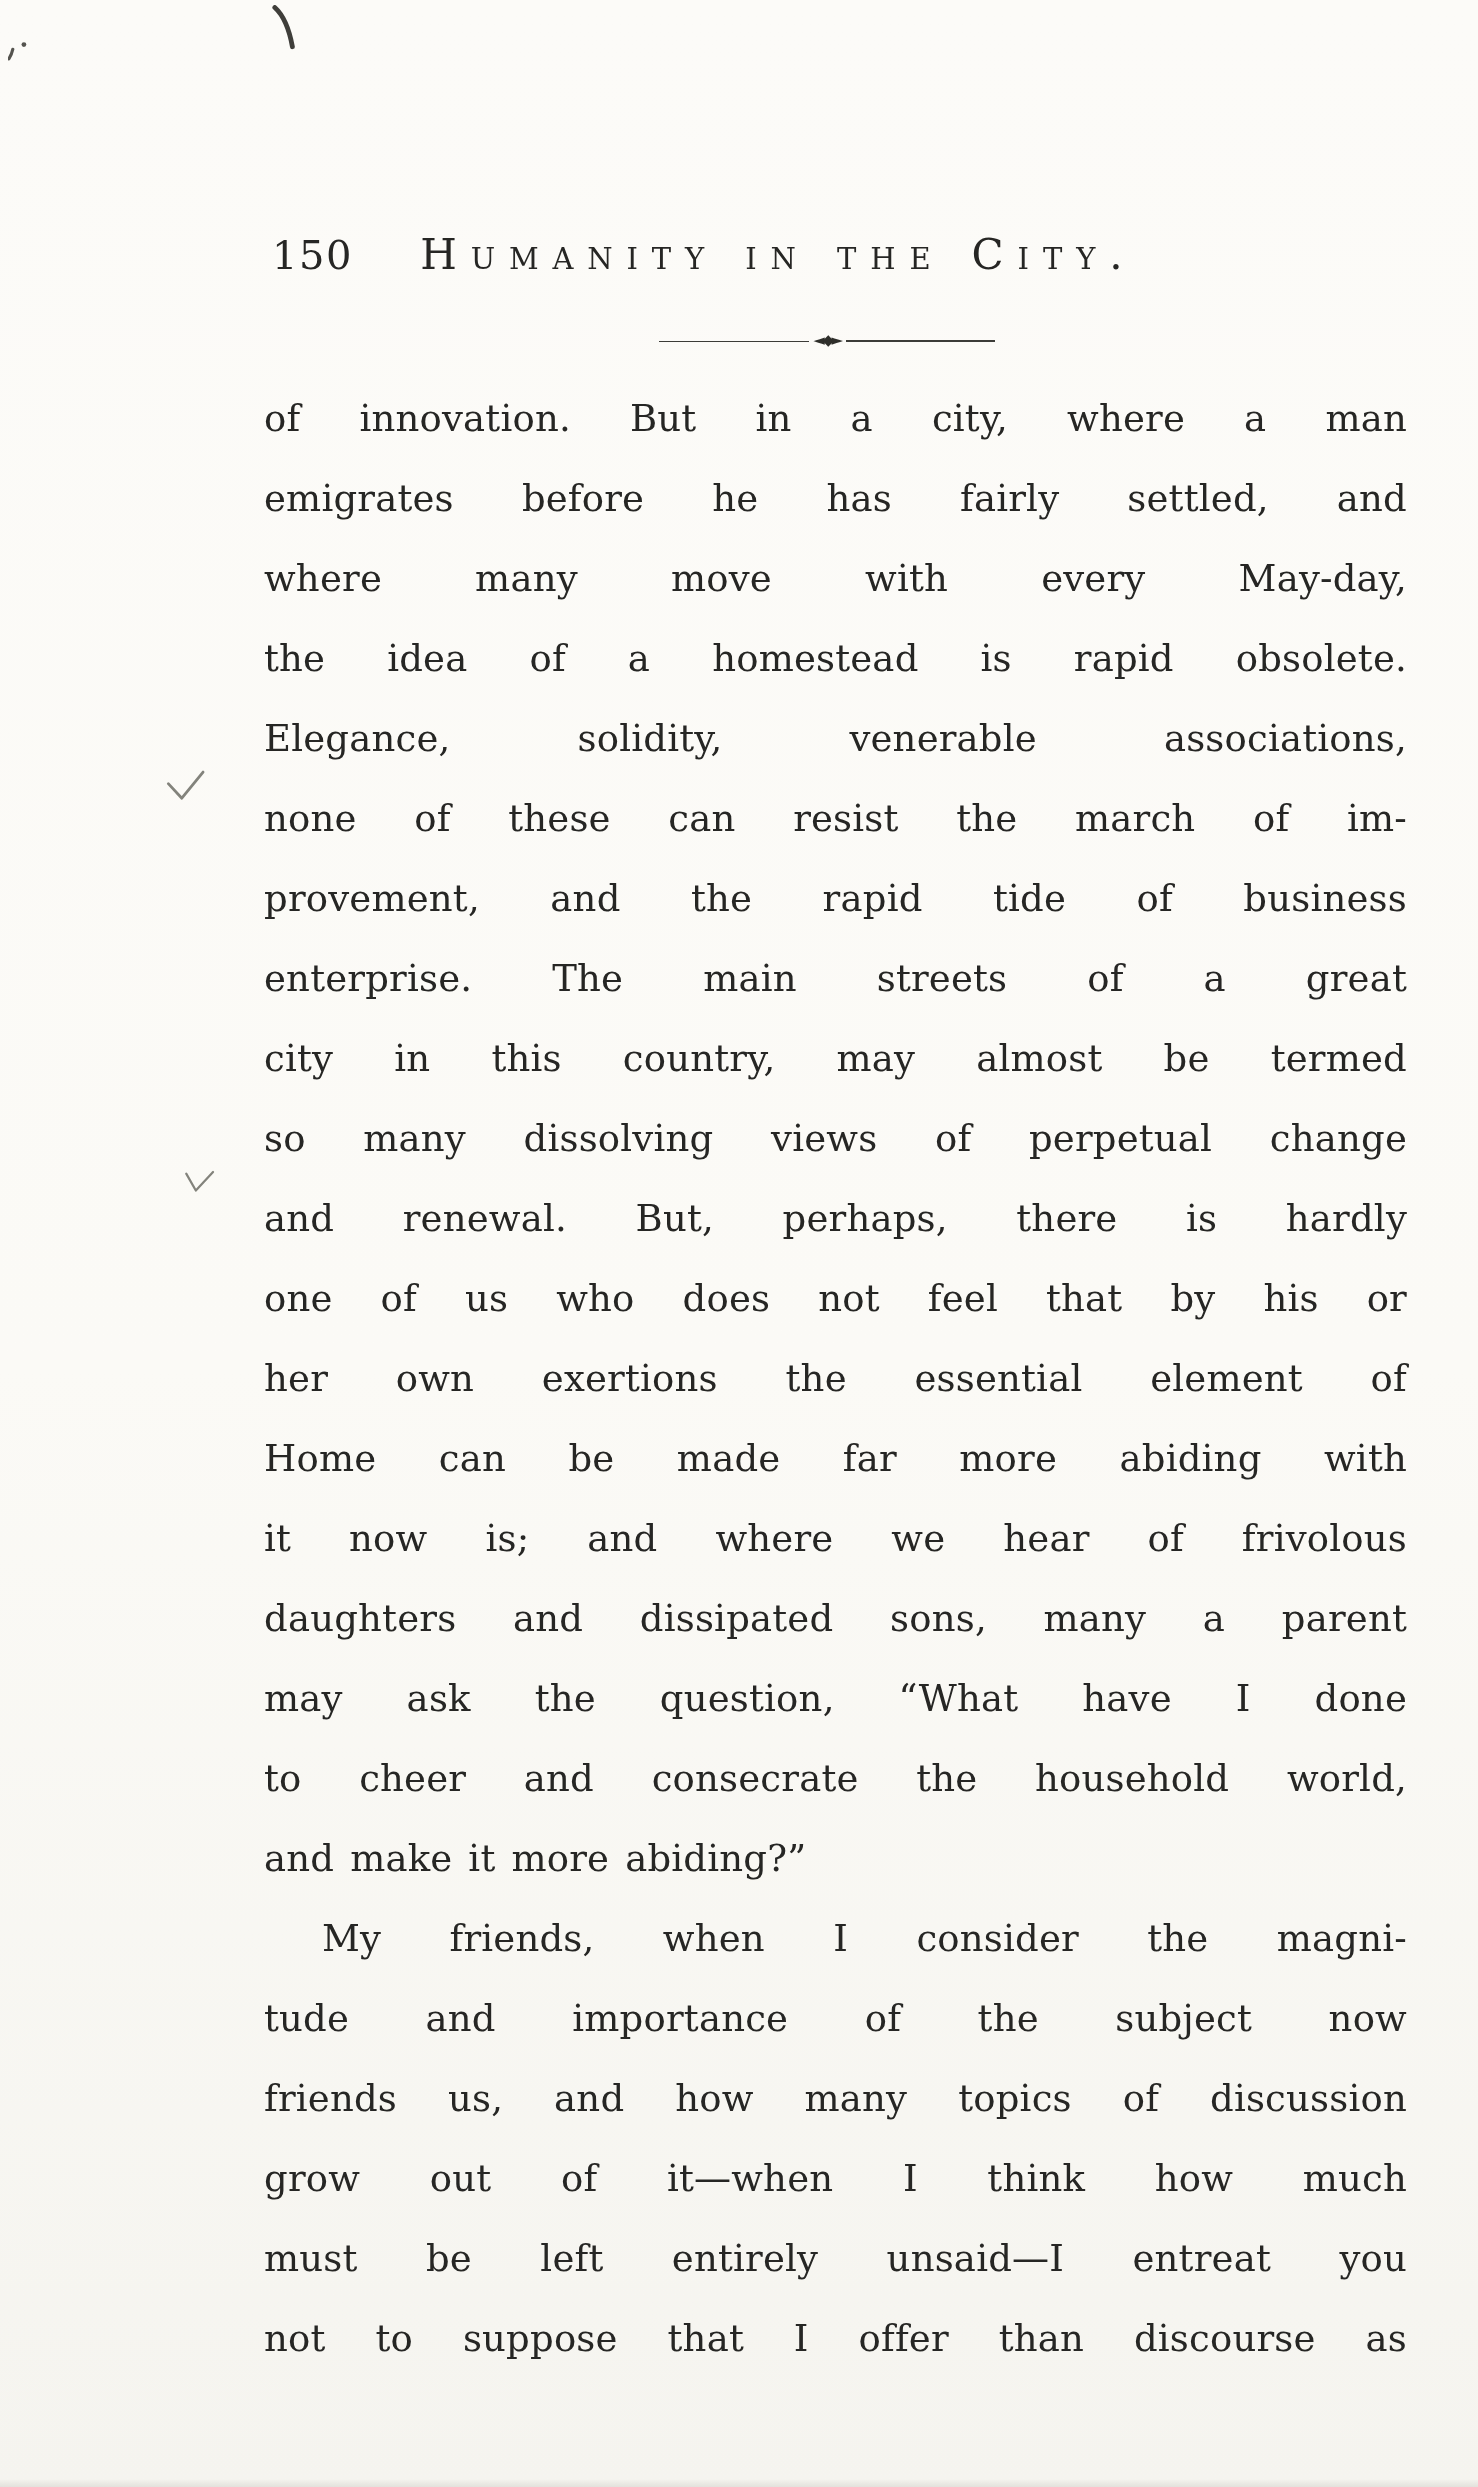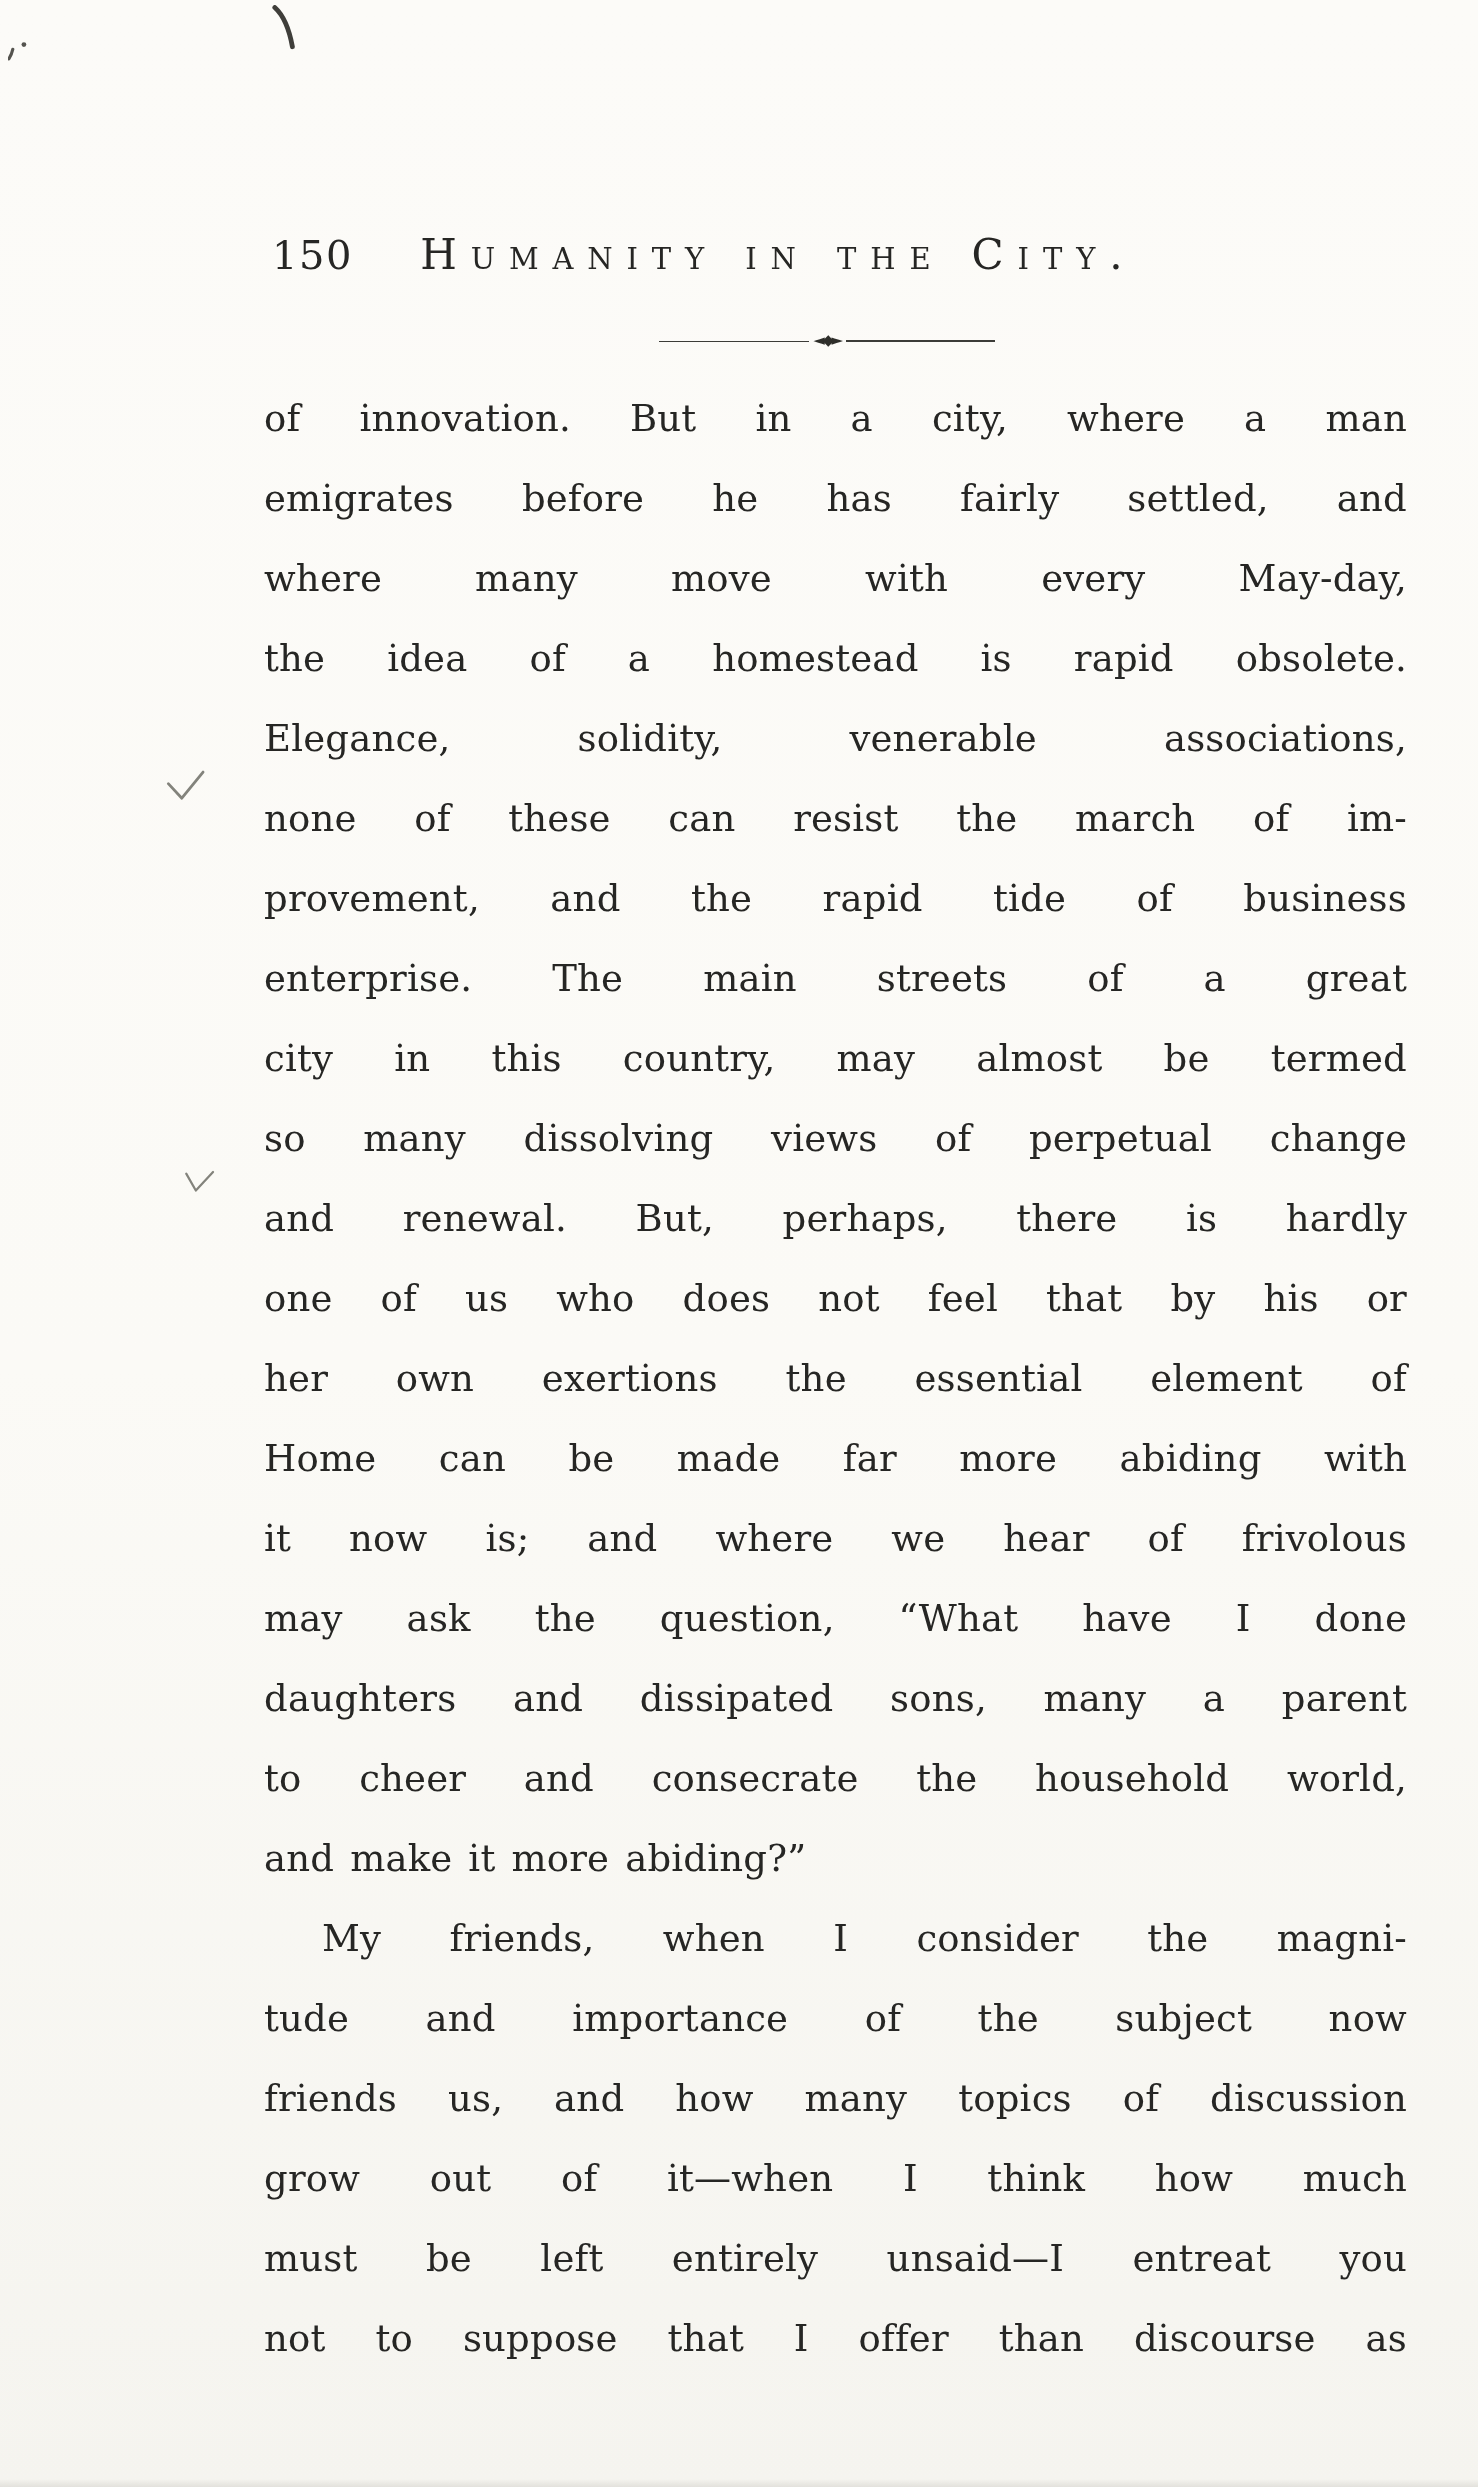--- a/index.html
+++ b/index.html
@@ -128,22 +128,22 @@
     <div class="line">none of these can resist the march of im-</div>
     <div class="line">provement, and the rapid tide of business</div>
     <div class="line">enterprise.  The main streets of a great</div>
     <div class="line">city in this country, may almost be termed</div>
     <div class="line">so many dissolving views of perpetual change</div>
     <div class="line">and renewal.  But, perhaps, there is hardly</div>
     <div class="line">one of us who does not feel that by his or</div>
     <div class="line">her own exertions the essential element of</div>
     <div class="line">Home can be made far more abiding with</div>
     <div class="line">it now is; and where we hear of frivolous</div>
+    <div class="line">daughters and dissipated sons, many a parent</div>
     <div class="line">may ask the question, “What have I done</div>
-    <div class="line">daughters and dissipated sons, many a parent</div>
     <div class="line">to cheer and consecrate the household world,</div>
     <div class="line last">and make it more abiding?”</div>
     <div class="line indent">My friends, when I consider the magni-</div>
     <div class="line">tude and importance of the subject now</div>
     <div class="line">friends us, and how many topics of discussion</div>
     <div class="line">grow out of it—when I think how much</div>
     <div class="line">must be left entirely unsaid—I entreat you</div>
     <div class="line">not to suppose that I offer than discourse as</div>
   </main>
 

